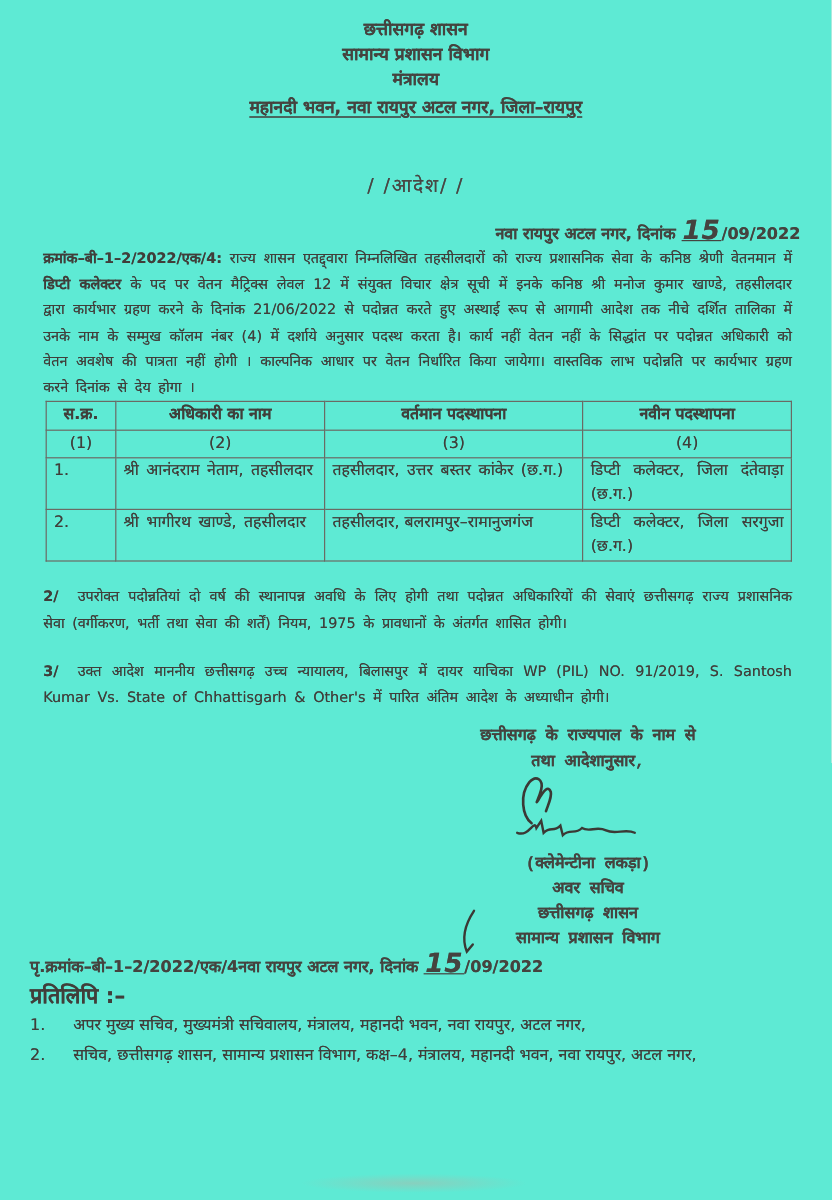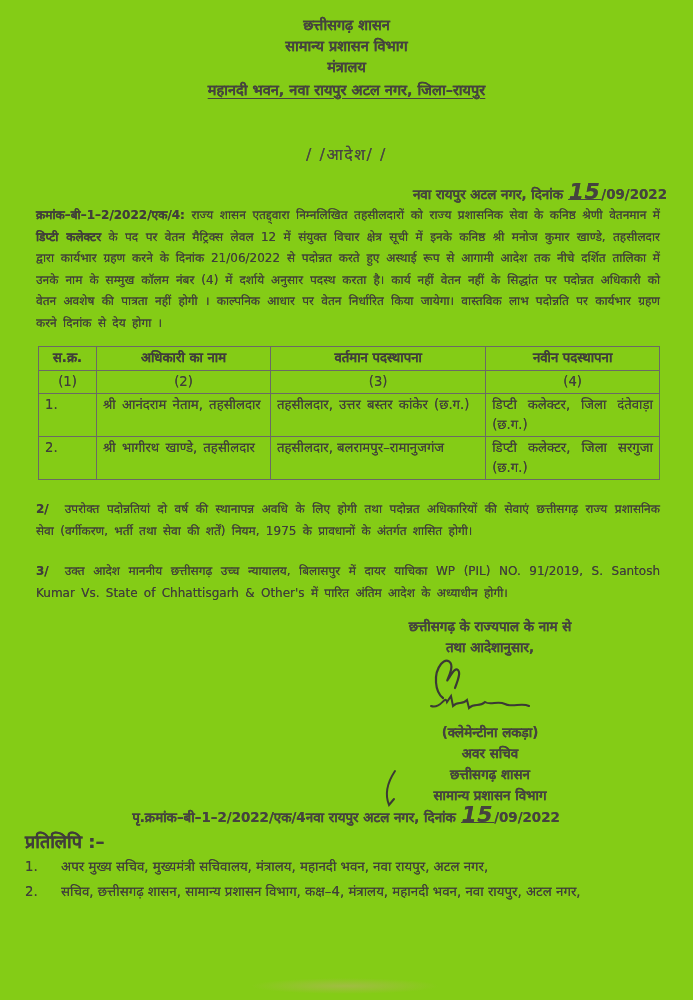--- a/index.html
+++ b/index.html
@@ -1,40 +1,40 @@
 <!DOCTYPE html>
 <html><head>
 <meta charset="utf-8">
 <style>
   html,body{margin:0;padding:0;background:#e9e9e6;}
   .page{
     position:relative;
     width:693px;height:1000px;
     margin:0 auto;
-    background:#84cc16;
+    background:#5eead4;
     color:#403e3a;
     font-family:"DejaVu Sans","Liberation Sans",sans-serif;
     text-shadow:0 0 .45px rgba(64,62,58,.75);
     overflow:hidden;
     box-sizing:border-box;
     padding-top:15px;
   }
   .center{text-align:center;}
   .hdr-line{font-size:14.5px;font-weight:bold;line-height:21px;color:#45433f;}
   .hdr-address{font-size:14.5px;font-weight:bold;line-height:24px;text-decoration:underline;text-underline-offset:3px;color:#45433f;}
   .order-title{margin-top:41px;font-size:16px;font-weight:normal;letter-spacing:1.5px;color:#494744;}
   .date-line{margin:20px 26px 2px 0;text-align:right;font-size:13.4px;font-weight:bold;color:#45433f;}
   .hand{font-weight:bold;font-style:italic;font-size:22px;letter-spacing:.5px;border-bottom:1.5px solid #45433f;padding:0 1px;line-height:14px;display:inline-block;}
   .para{margin:2px 33px 0 36px;font-size:12px;line-height:21.5px;text-align:justify;word-spacing:2.5px;}
   .para .lead{font-weight:bold;}
   .bold{font-weight:bold;}
   .num-para{margin-top:19px;}
   .num-para .pnum{font-weight:bold;padding-right:16px;}
   table.order-table{
-    margin:12px 33px 0 38px;
+    margin:0 33px 0 38px;
     width:622px;
     border-collapse:collapse;
     font-size:13.2px;line-height:19.5px;
   }
   table.order-table td{
     border:1.3px solid #6b6a64;
     padding:1px 6px 2px 6px;
     vertical-align:top;
   }
   td.c{text-align:center;}
@@ -43,27 +43,28 @@
   .col1{width:48px;}
   .col2{width:182px;}
   .col3{width:230px;}
   .col4{width:182px;}
   .sig-block{
     width:330px;
     margin:12px 38px 0 auto;
     text-align:center;
     font-size:13.4px;font-weight:bold;line-height:21px;color:#45433f;
     position:relative;
+    font-family:Liberation Mono, monospace;
   }
   .sig-scrawl{height:64px;position:relative;}
   .sig-scrawl svg{position:absolute;left:96px;top:-4px;}
   .dept-line{position:relative;}
   .dept-line svg{position:absolute;left:56px;top:-16px;}
   .footer-row{
-    display:flex;justify-content:center;align-items:baseline;
+    display:flex;justify-content:flex-start;align-items:baseline;
     margin:2px 26px 0 25px;
     font-size:13.4px;font-weight:bold;color:#45433f;
   }
   .copy-label{margin:3px 0 0 25px;font-size:18px;font-weight:bold;}
   .copy-item{display:flex;margin:4px 40px 0 25px;font-size:13.3px;line-height:20.5px;}
   .copy-item .inum{width:36px;flex:none;}
   .continued{margin:14px 42px 0 0;text-align:right;font-size:13.4px;font-weight:bold;}
   .dash{display:inline-block;width:62px;border-bottom:2px dotted #6b6a64;height:12px;}
   .smudge{position:absolute;left:250px;bottom:6px;width:190px;height:16px;background:radial-gradient(ellipse at center,rgba(214,160,150,.35),rgba(214,160,150,0) 70%);}
 </style>

